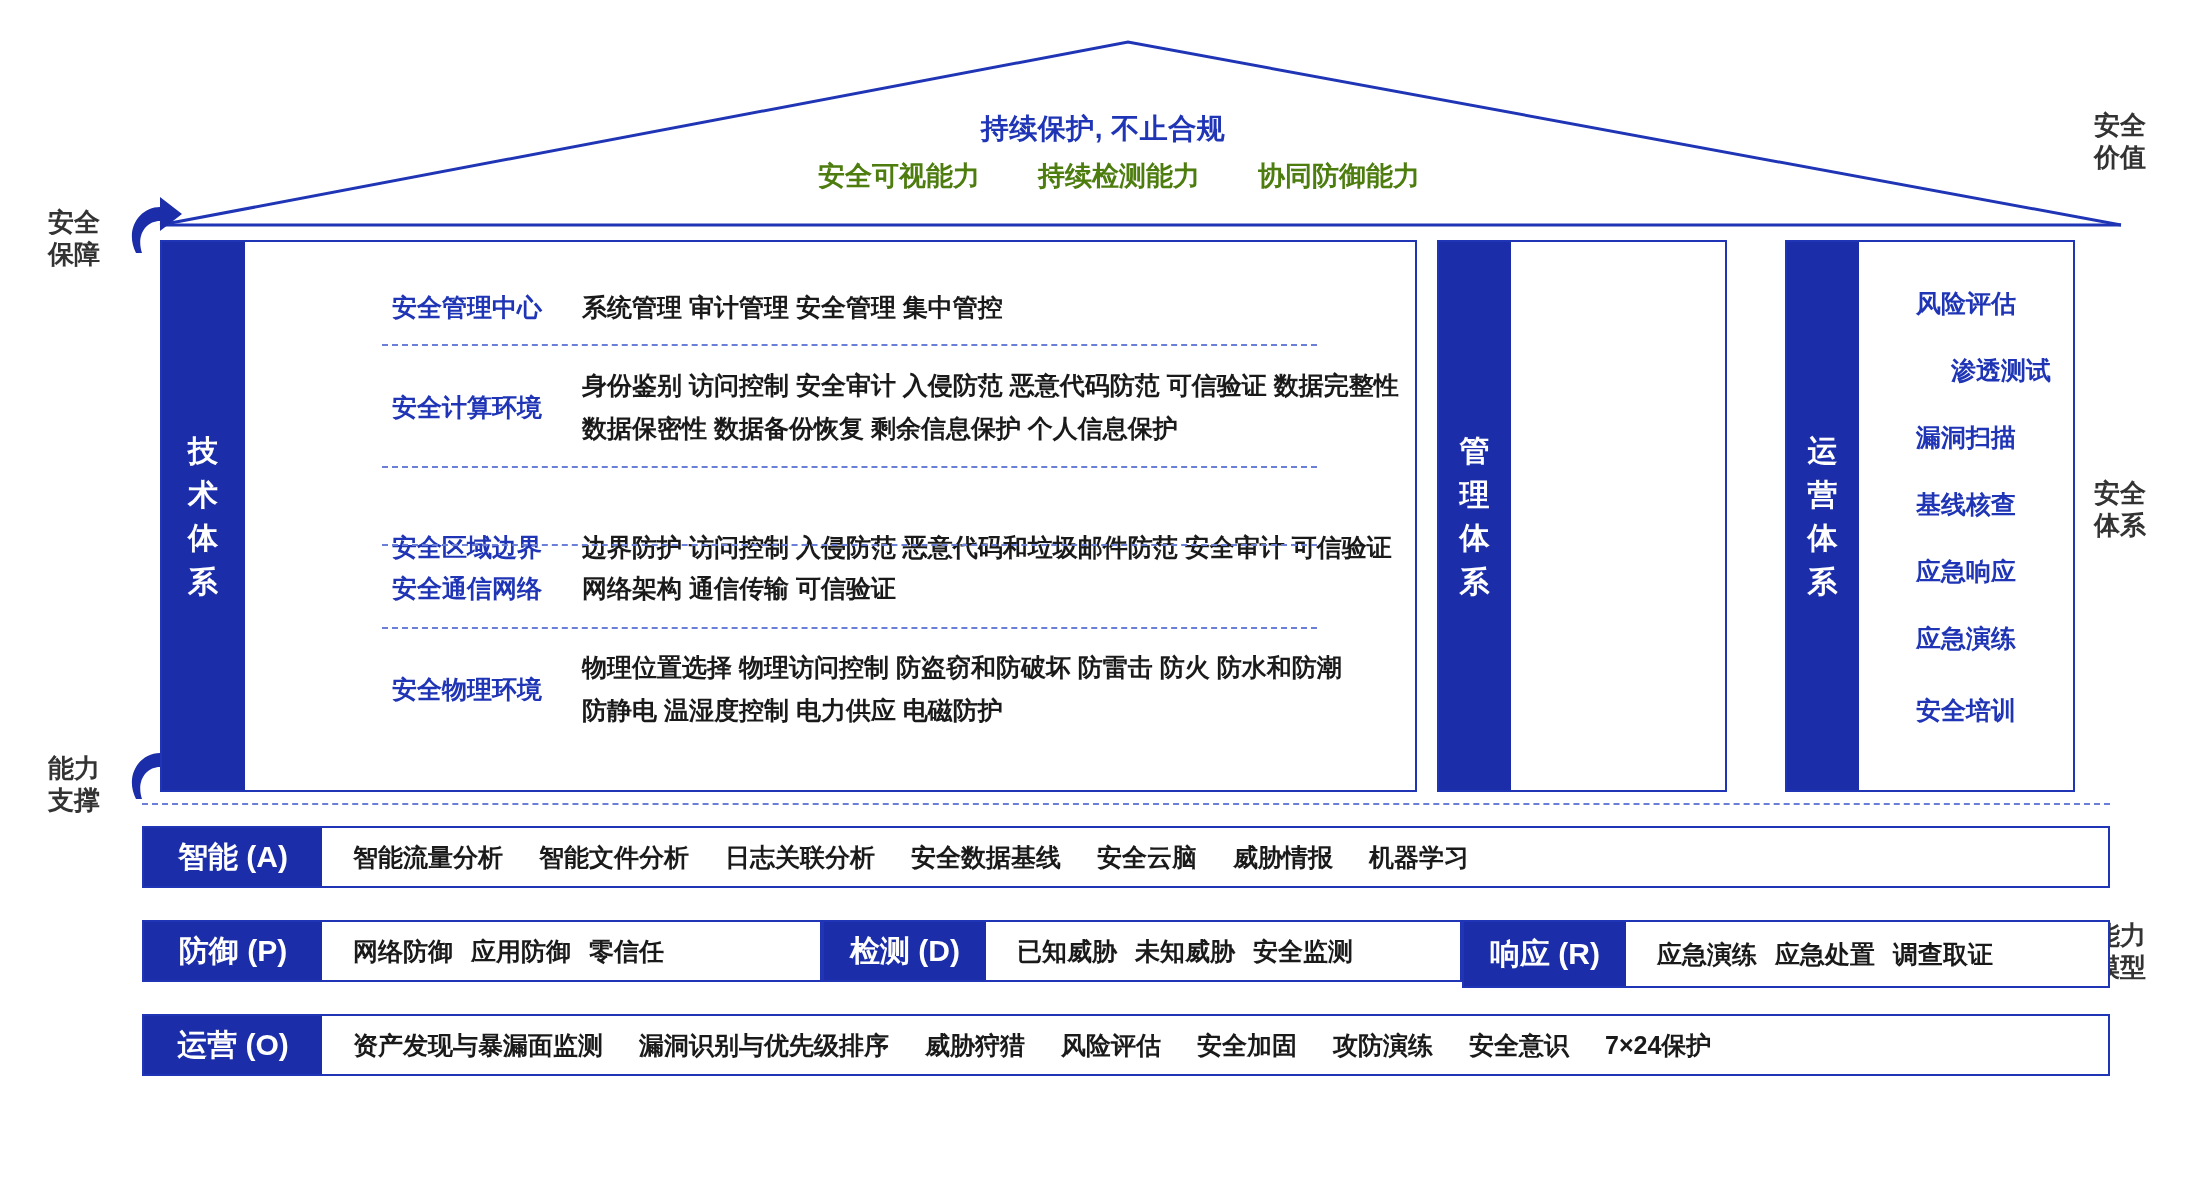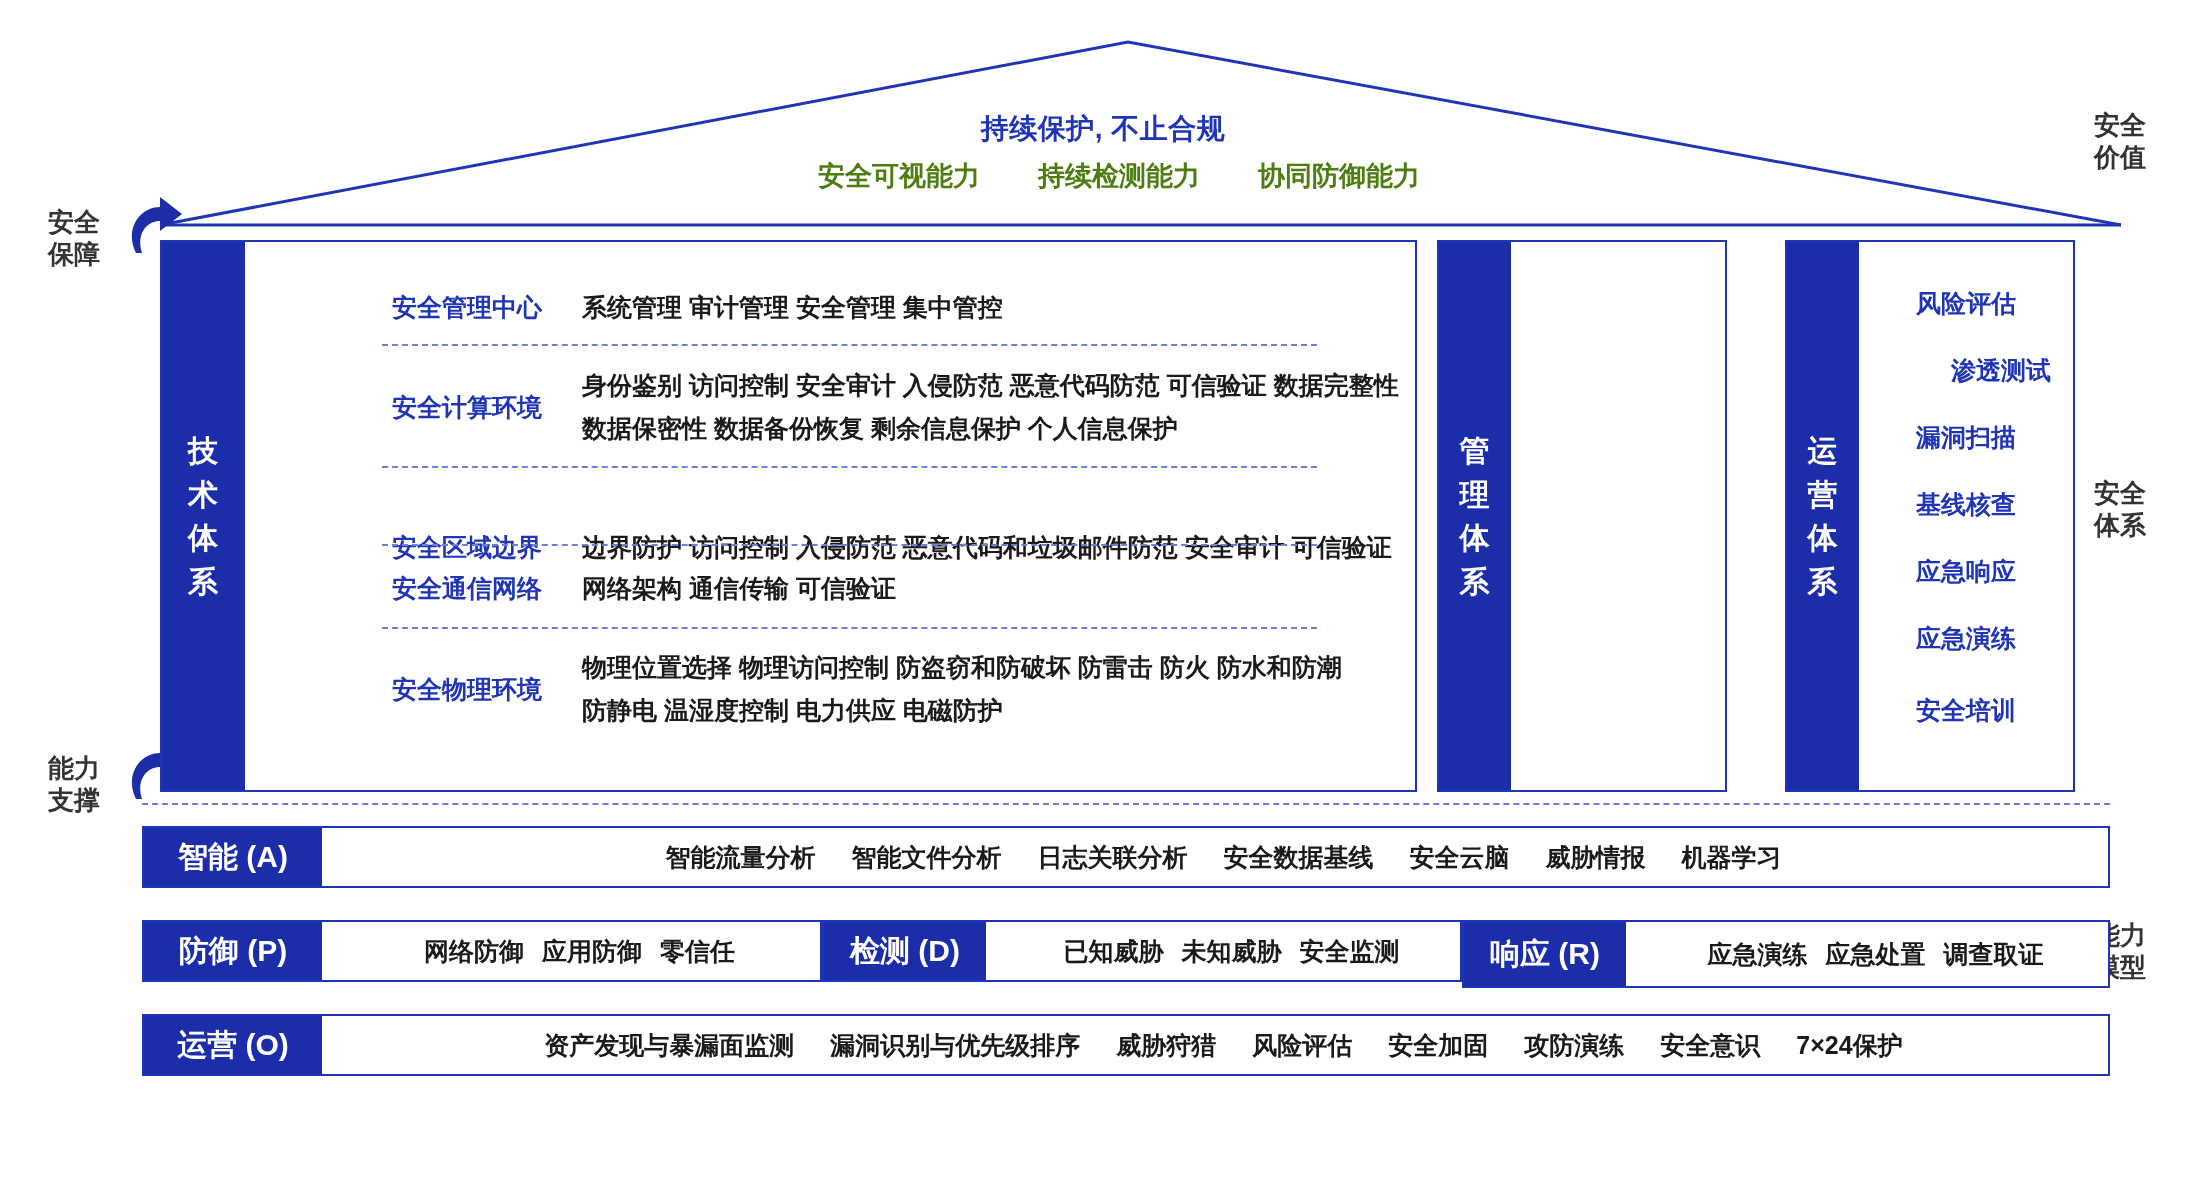--- a/index.html
+++ b/index.html
@@ -133,21 +133,21 @@
     display: flex;
     align-items: center;
     justify-content: center;
     white-space: nowrap;
     flex: 0 0 auto;
   }
   .cap-body {
     flex: 1 1 auto;
     display: flex;
     align-items: center;
-    justify-content: center;
+    justify-content: flex-start;
     font-size: 25px;
     font-weight: bold;
     color: #1a1a1a;
     white-space: nowrap;
     padding: 0 14px;
   }
   .cap-body.wide { gap: 36px; }
   .cap-body.tight { gap: 18px; }
 
   .hdash {

